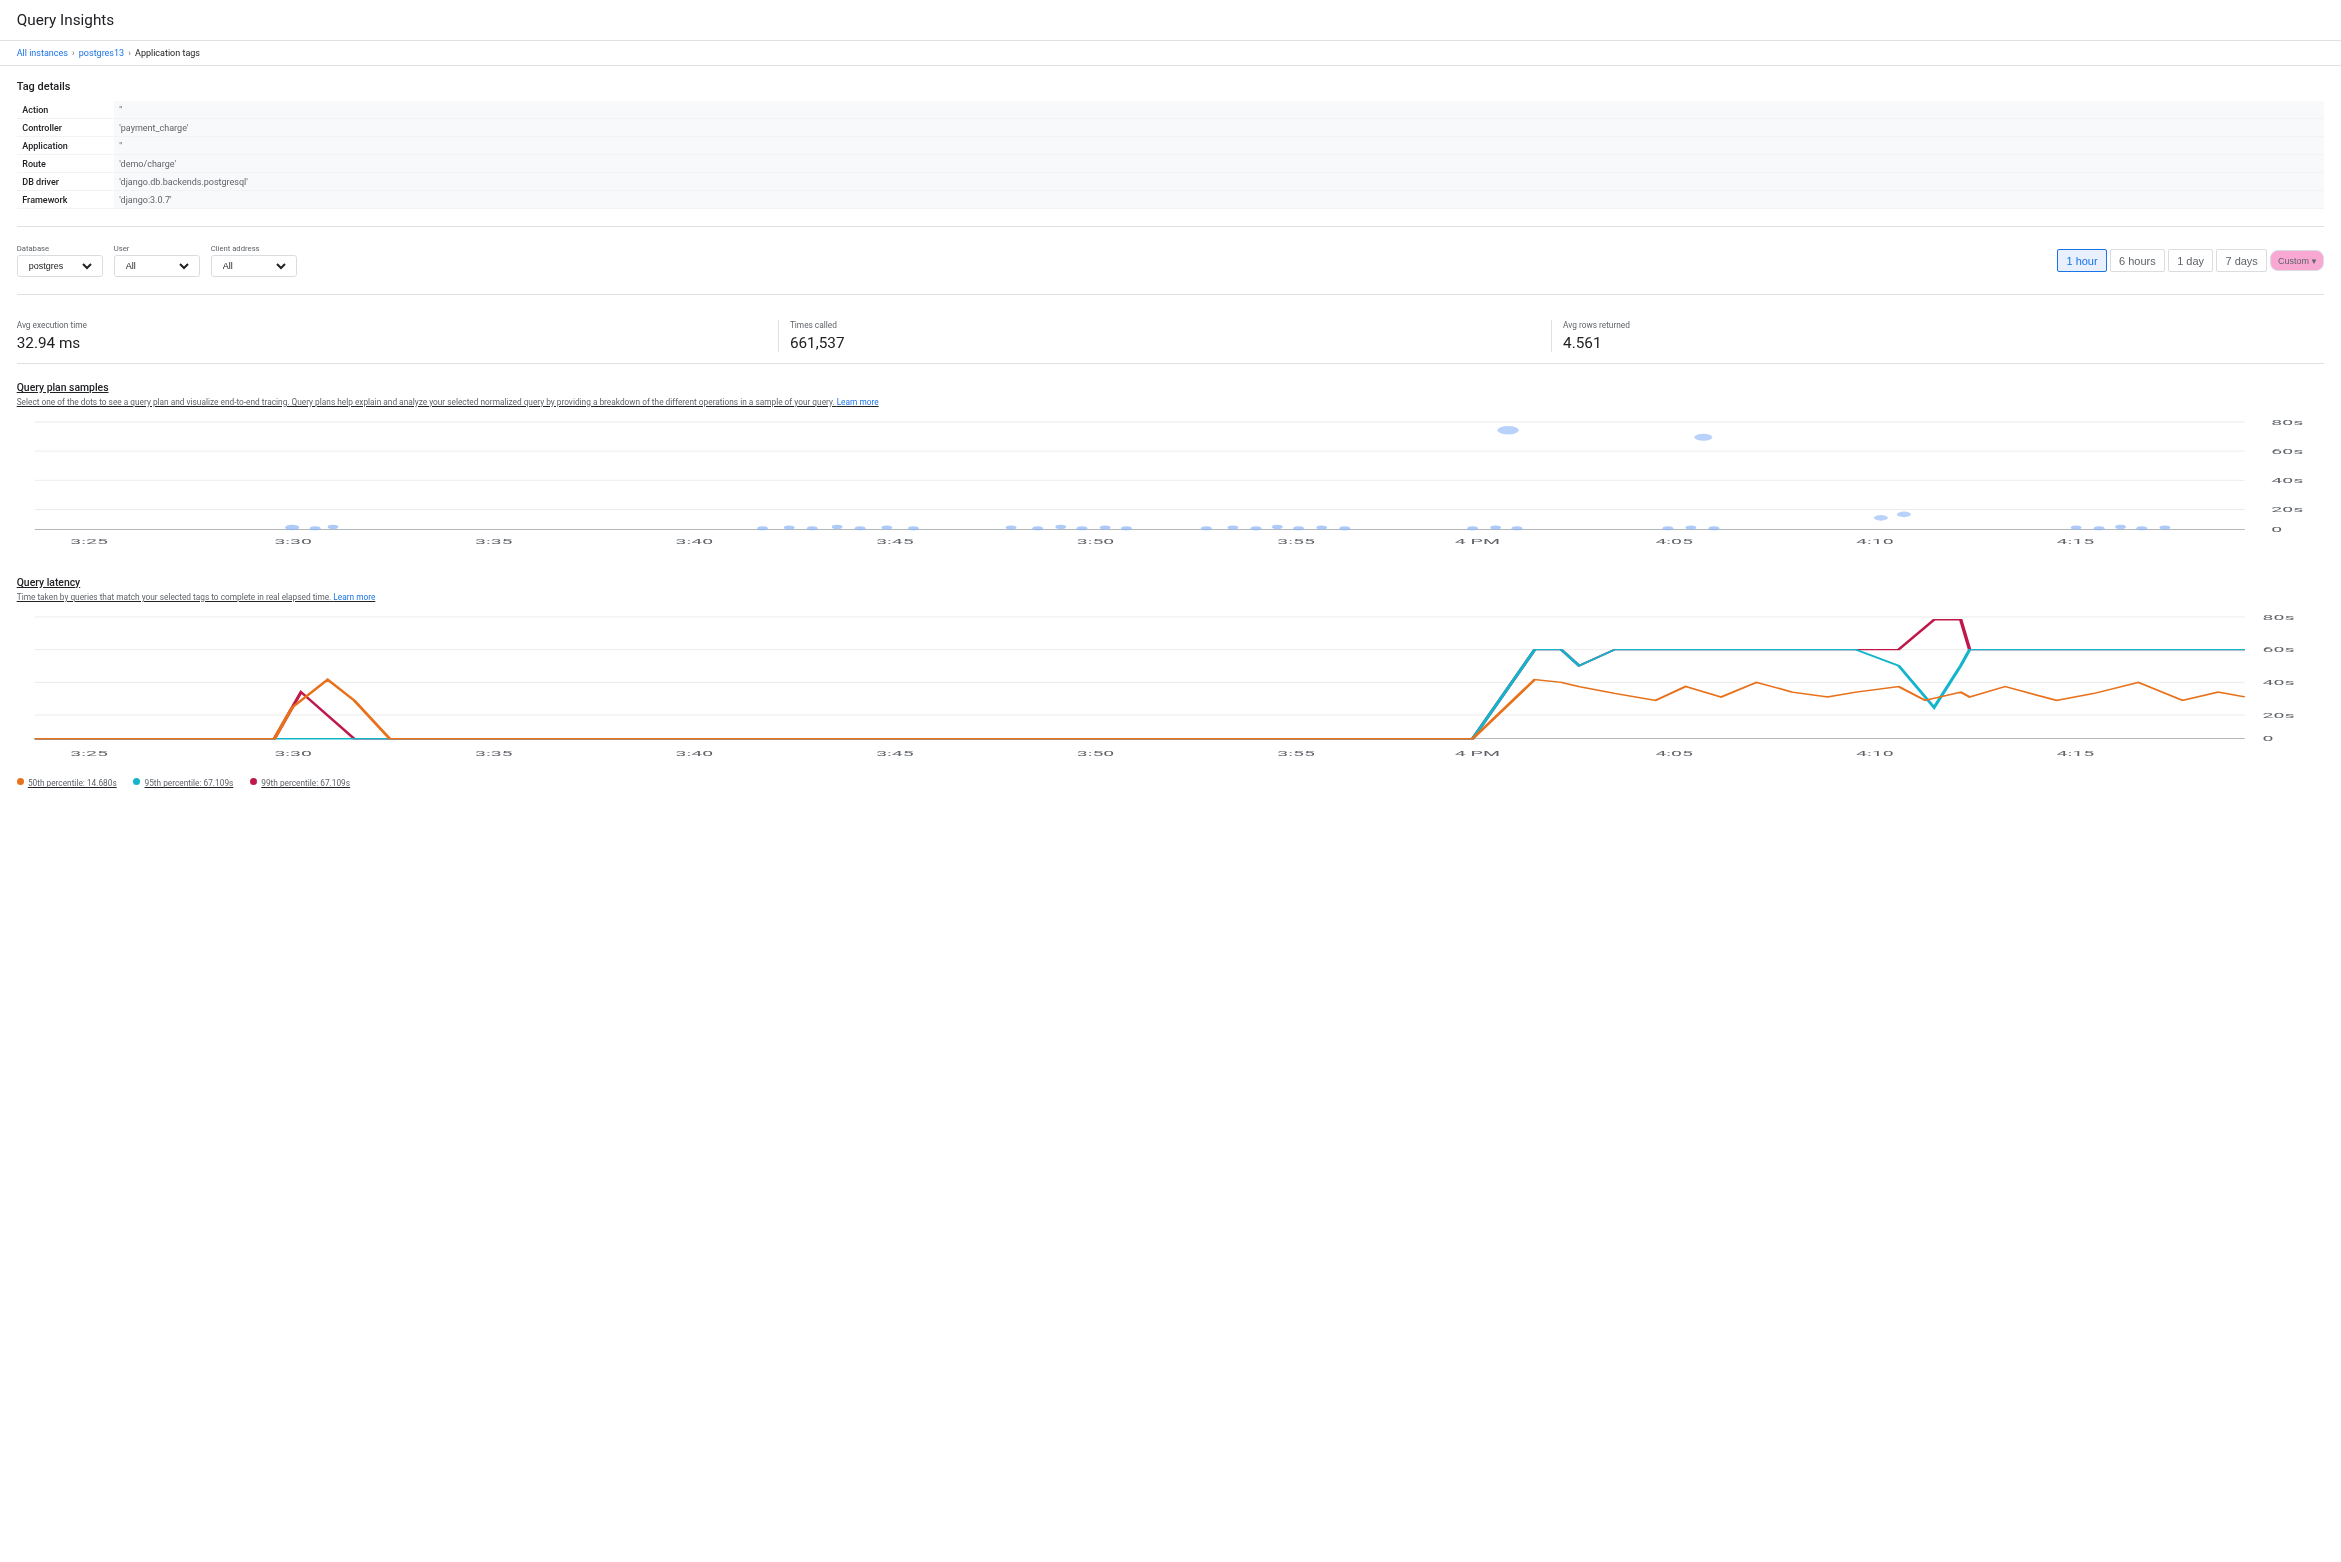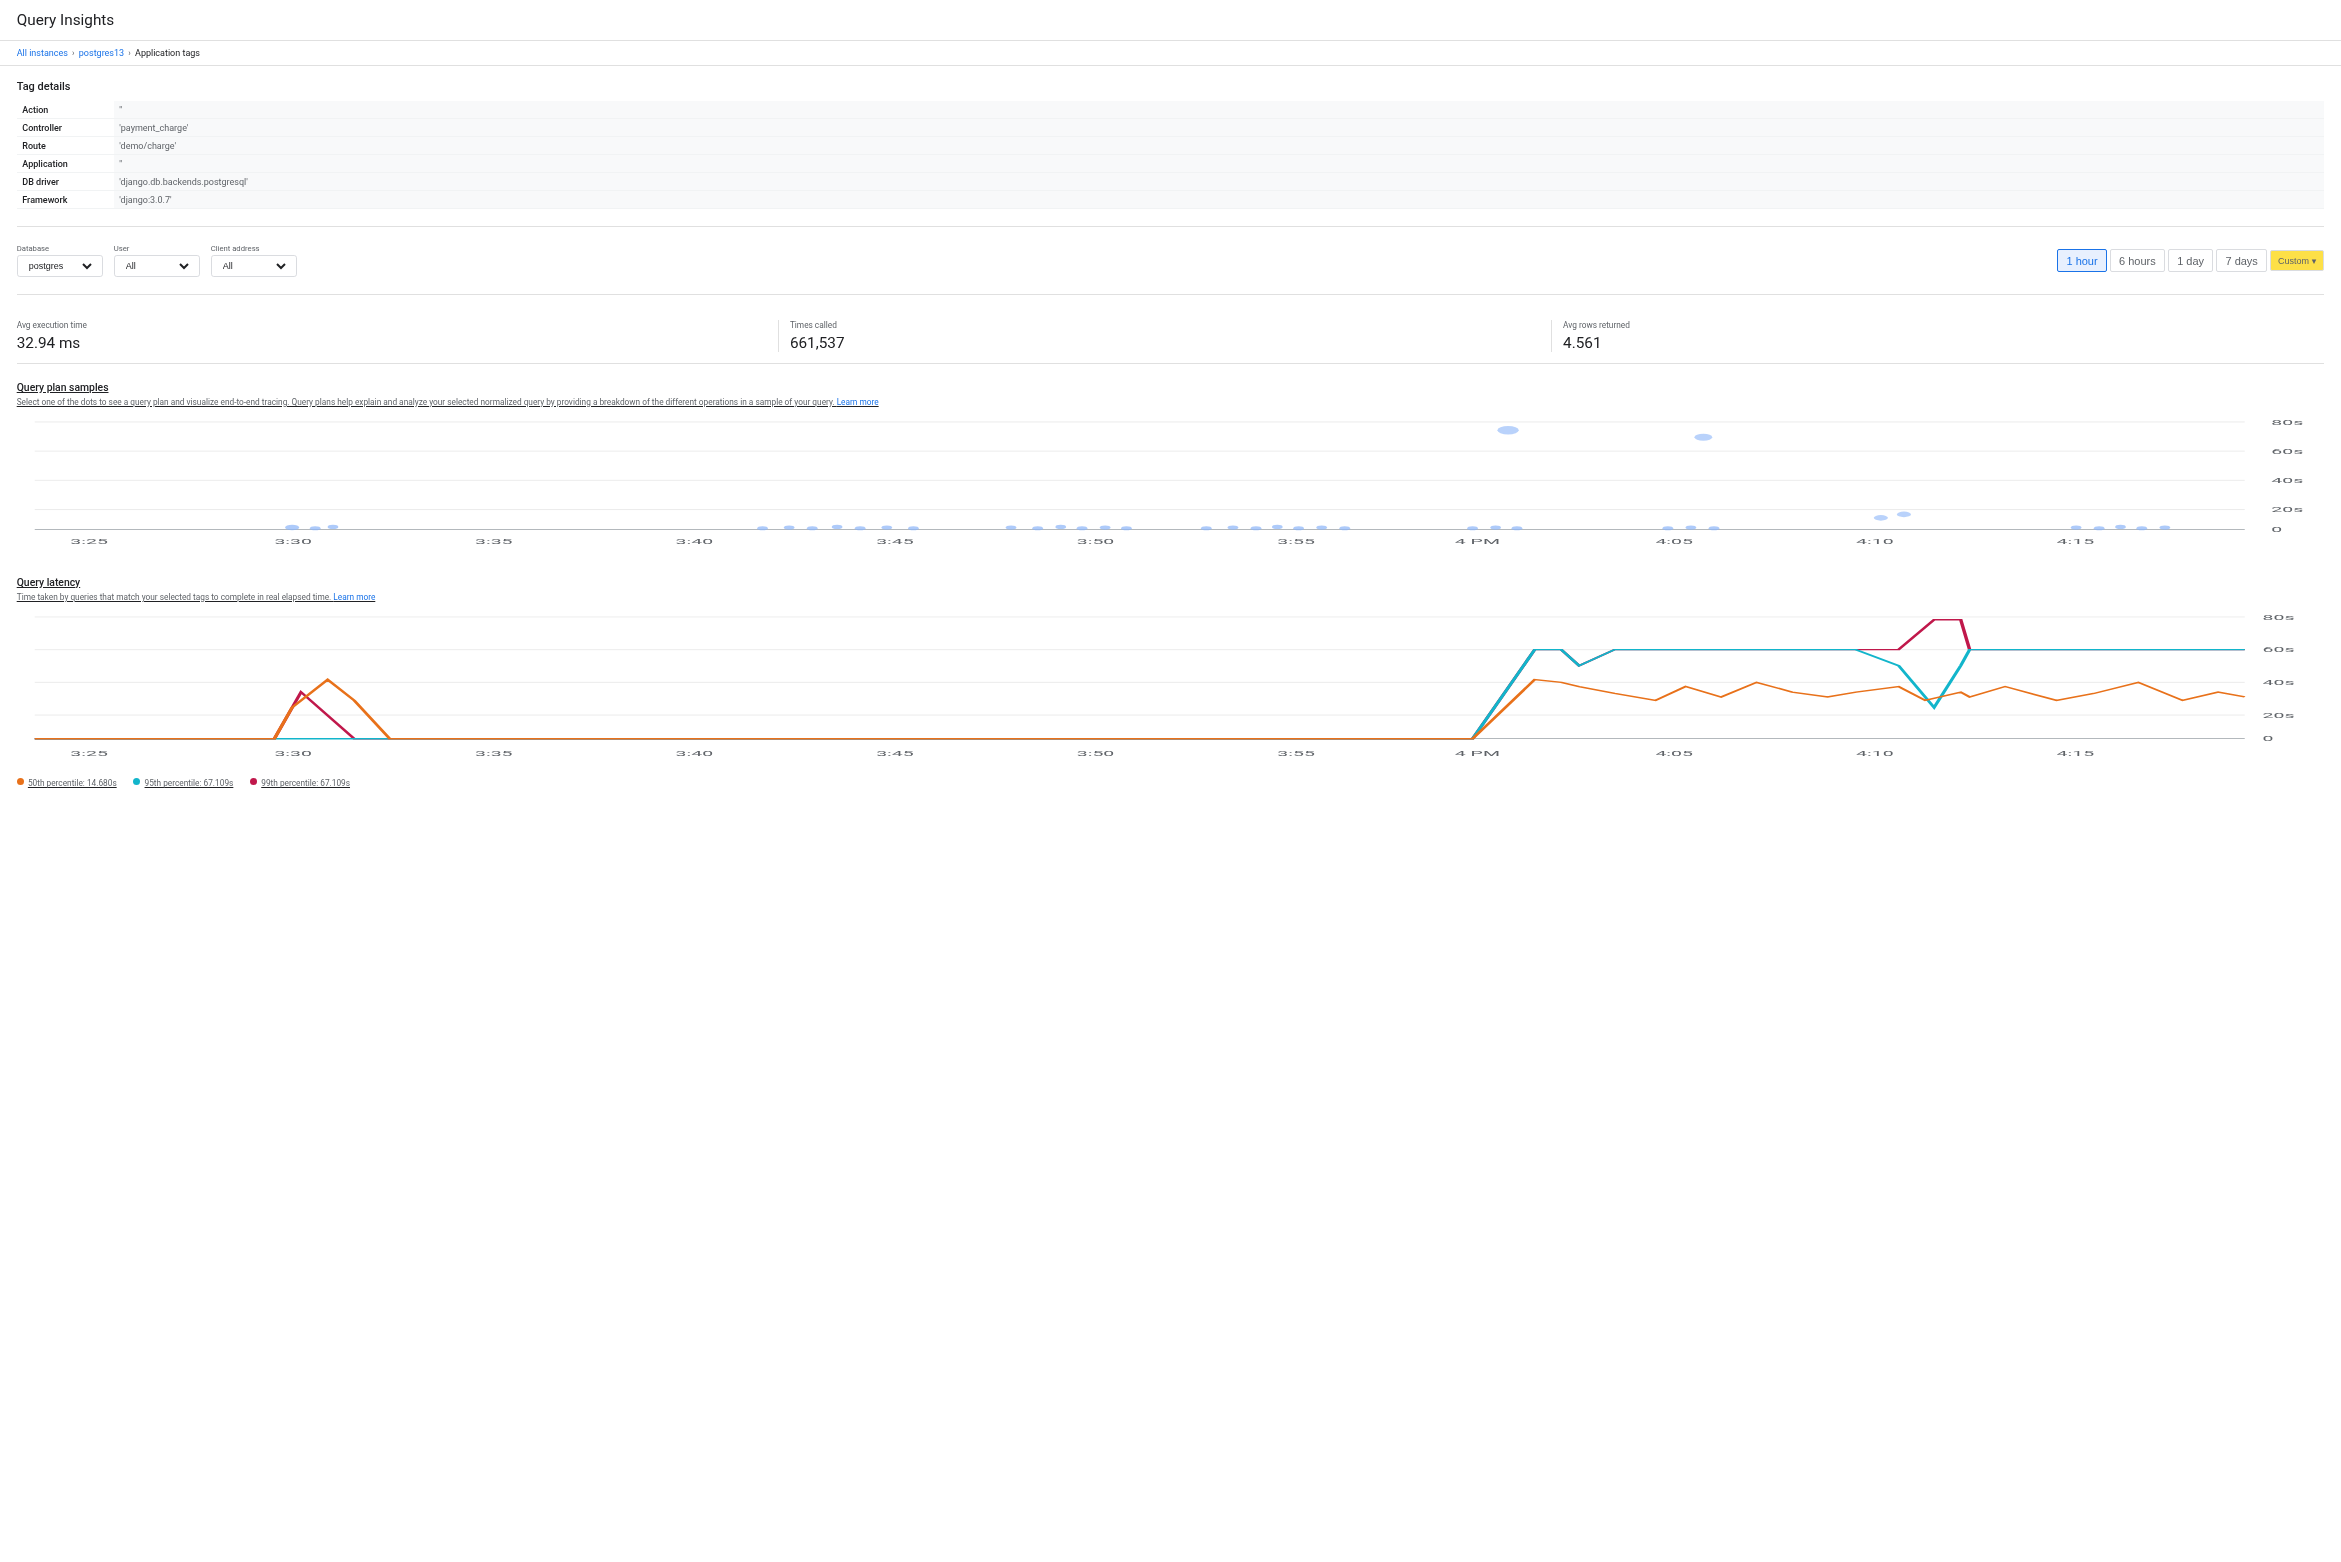--- a/index.html
+++ b/index.html
@@ -24,21 +24,21 @@
     
     .filters-row { display: flex; align-items: center; gap: 11px; margin-bottom: 14px; padding: 17px 0; border-top: 0.7px solid #e0e0e0; border-bottom: 0.7px solid #e0e0e0; }
     .filter-group { display: flex; flex-direction: column; gap: 1.4px; }
     .filter-label { font-size: 7.7px; color: #5f6368; }
     .filter-select { display: flex; align-items: center; border: 0.7px solid #dadce0; border-radius: 2.8px; padding: 4.2px 7px; min-width: 83px; font-size: 9px; cursor: pointer; background: #fff; }
     .filter-select select { border: none; outline: none; font-size: 9px; color: #202124; background: transparent; cursor: pointer; min-width: 70px; }
     
     .time-buttons { margin-left: auto; display: flex; align-items: center; gap: 2.8px; }
     .time-btn { padding: 4.2px 8.3px; border: 0.7px solid #dadce0; background: #fff; border-radius: 2px; font-size: 11px; cursor: pointer; color: #5f6368; }
     .time-btn.active { background: #e8f0fe; color: #1a73e8; border-color: #1a73e8; font-weight: 500; }
-    .time-btn-custom { display: flex; align-items: center; gap: 2.8px; padding: 4.2px 7px; border: 0.7px solid #dadce0; background: #fde047; border-radius: 2px; font-size: 9px; cursor: pointer; color: #5f6368; }
+    .time-btn-custom { display: flex; align-items: center; gap: 2.8px; padding: 4.2px 7px; border: 0.7px solid #dadce0; background: #f9a8d4; border-radius: 8px; font-size: 9px; cursor: pointer; color: #5f6368; }
     
     .metrics-row { display: flex; padding: 11px 0; border-bottom: 0.7px solid #e0e0e0; margin-bottom: 16.7px; }
     .metric-item { flex: 1; padding: 0 11px; border-right: 0.7px solid #e0e0e0; }
     .metric-item:first-child { padding-left: 0; }
     .metric-item:last-child { border-right: none; }
     .metric-label { font-size: 8.3px; color: #5f6368; margin-bottom: 4.2px; }
     .metric-value { font-size: 15.3px; font-weight: 400; color: #202124; }
     
     .chart-section { margin-bottom: 22px; text-decoration: underline; }
     .chart-section-title { font-size: 10.4px; font-weight: 500; margin-bottom: 2.8px; }
@@ -75,26 +75,26 @@
     <tbody>
         <tr>
       <td>Action</td>
       <td>''</td>
     </tr>
     <tr>
       <td>Controller</td>
       <td>'payment_charge'</td>
     </tr>
     <tr>
+      <td>Application</td>
+      <td>''</td>
+    </tr>
+    <tr>
       <td>Route</td>
       <td>'demo/charge'</td>
-    </tr>
-    <tr>
-      <td>Application</td>
-      <td>''</td>
     </tr>
     <tr>
       <td>DB driver</td>
       <td>'django.db.backends.postgresql'</td>
     </tr>
     <tr>
       <td>Framework</td>
       <td>'django:3.0.7'</td>
     </tr>
   </tbody>

